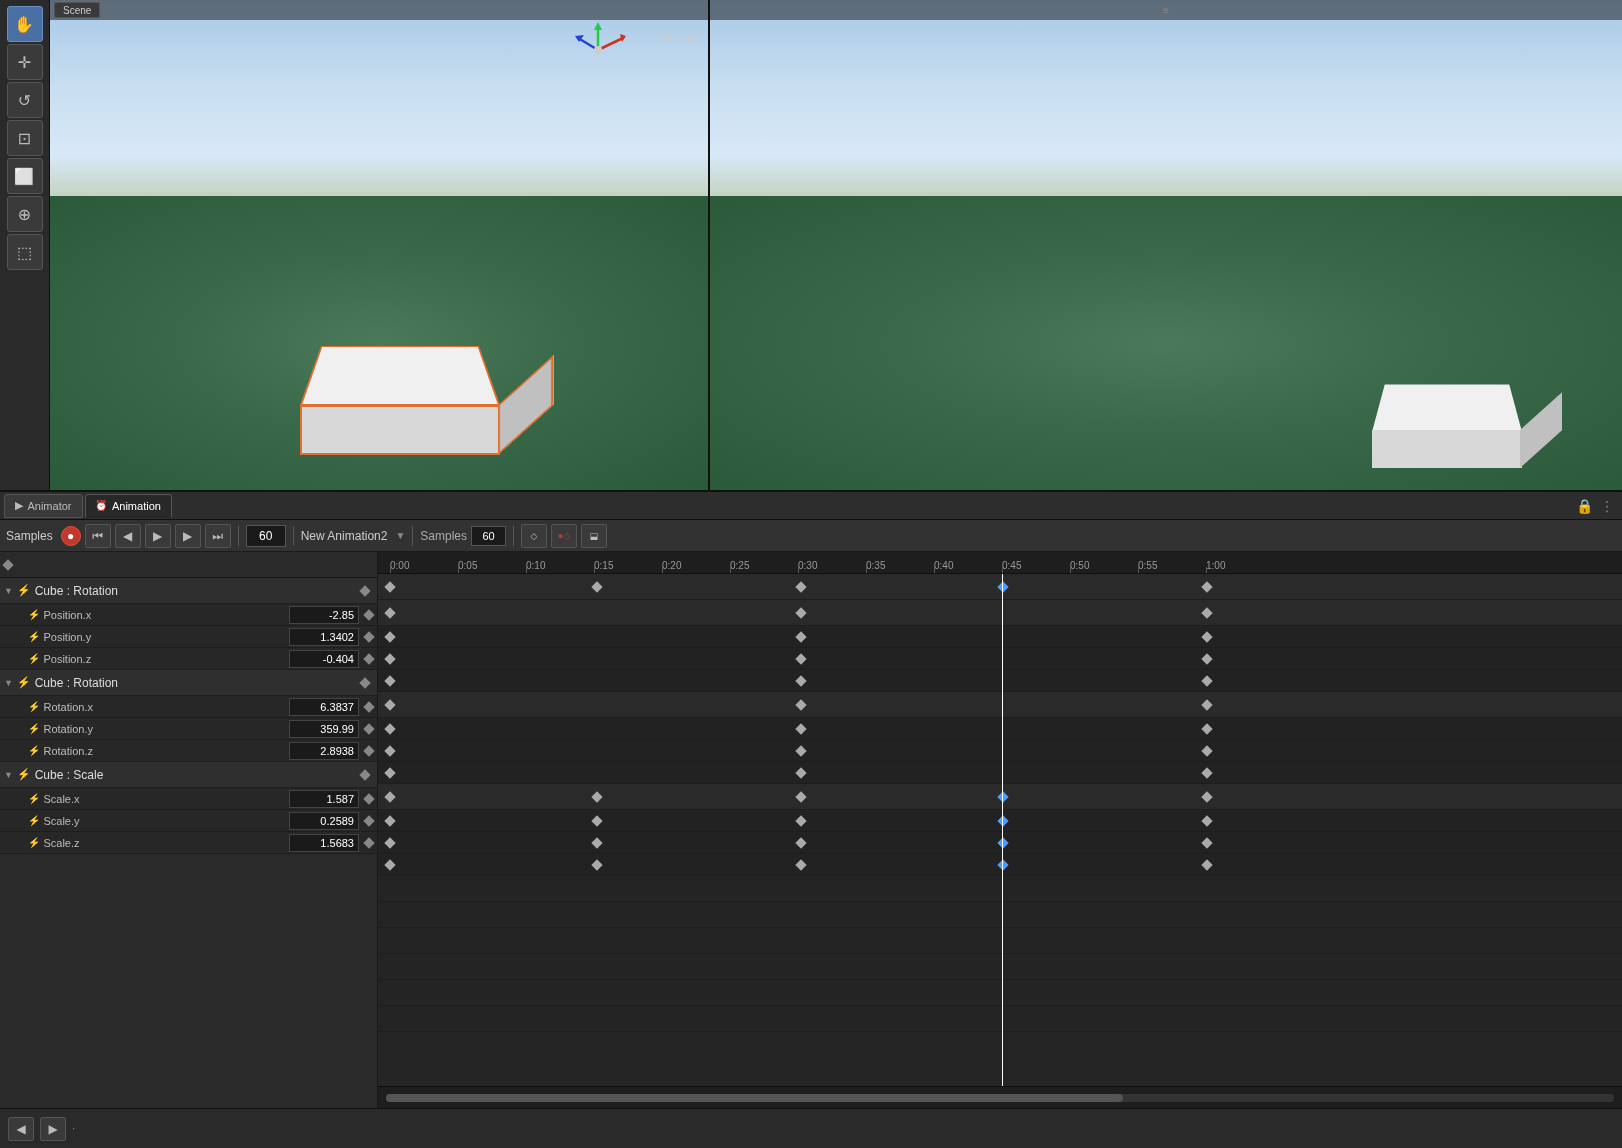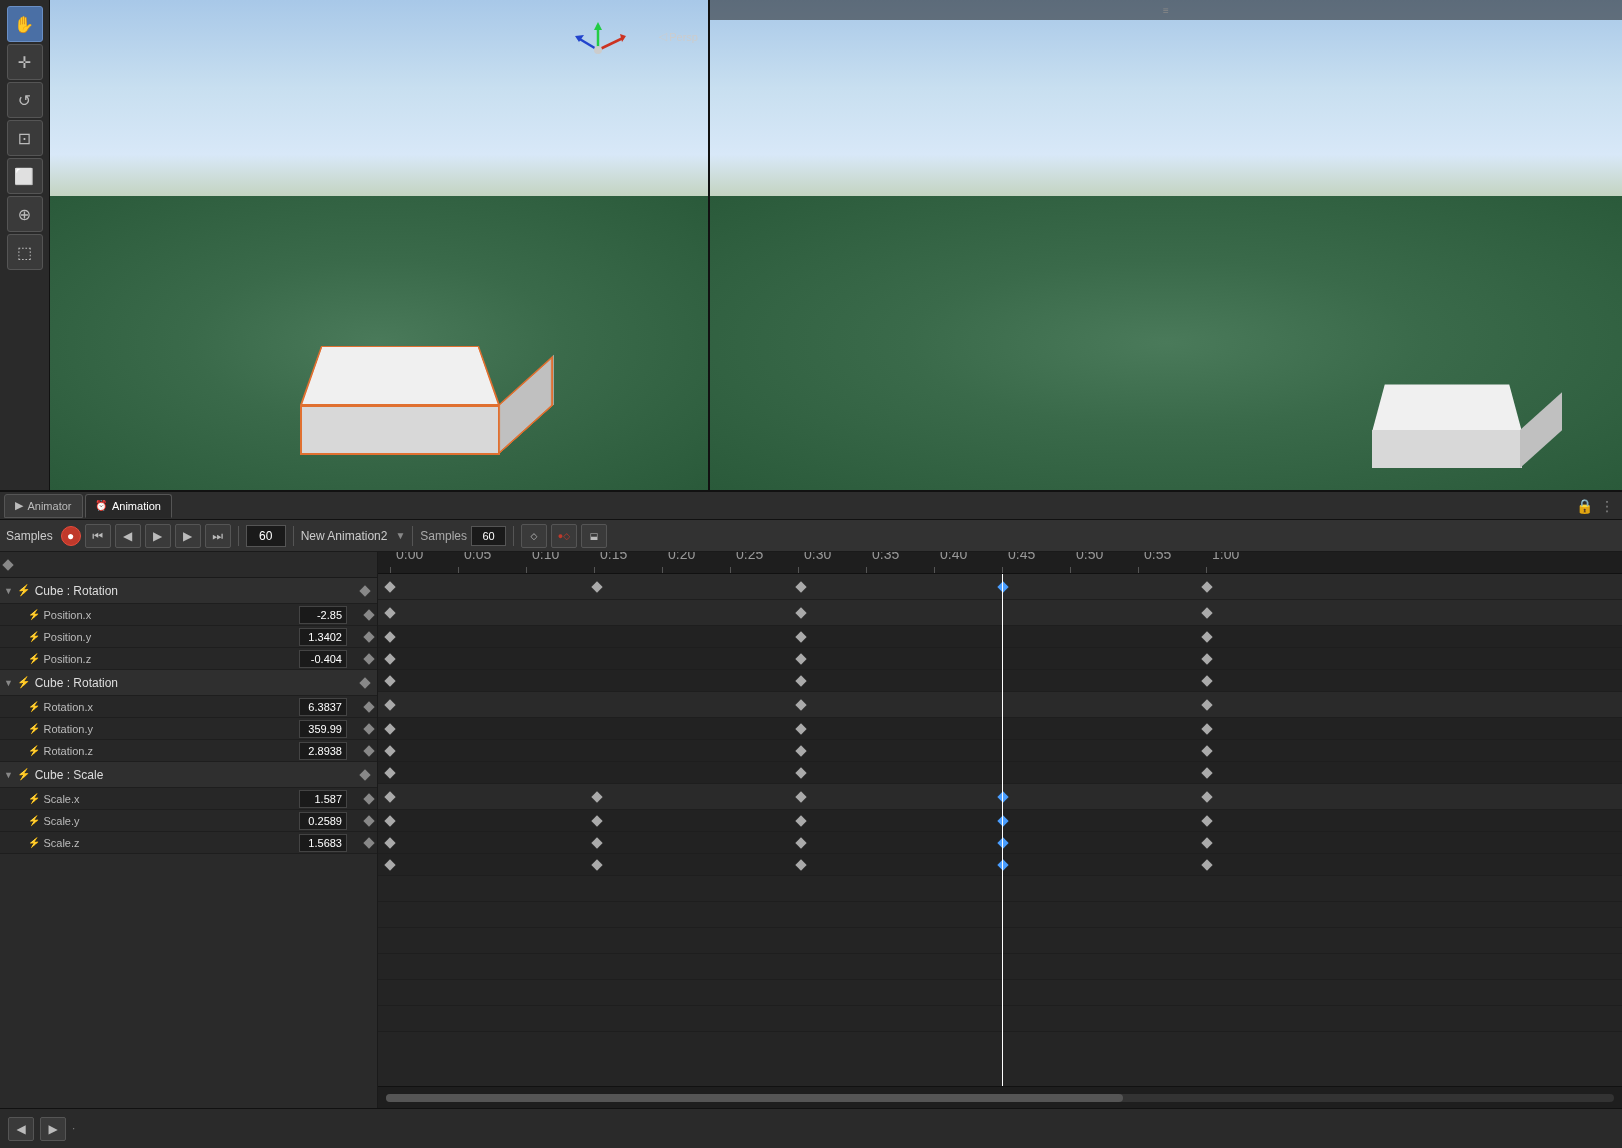--- a/index.html
+++ b/index.html
@@ -255,25 +255,25 @@
       display: flex;
       align-items: center;
       gap: 3px;
     }
 
     .prop-value {
       background: #1a1a1a;
       border: 1px solid #444;
       color: #fff;
       font-size: 11px;
-      width: 48px;
+      width: 70px;
       height: 18px;
       text-align: right;
       padding-right: 4px;
-      margin-right: 18px;
+      margin-right: 6px;
     }
 
     .add-property-btn {
       margin: 8px 8px;
       padding: 6px 0;
       background: #3a3a3a;
       border: 1px solid #555;
       border-radius: 3px;
       color: #bbb;
       font-size: 12px;
@@ -342,24 +342,23 @@
       display: flex;
       width: 100%;
       height: 22px;
       background: #1e1e1e;
       border-bottom: 1px solid #111;
       position: relative;
     }
 
     .ruler-label {
       position: absolute;
-      font-size: 14px;
+      font-size: 10px;
       color: #999;
-      bottom: 11px;
-      margin-left: 6px;
+      bottom: 2px;
     }
 
     .ruler-tick {
       position: absolute;
       bottom: 0;
       width: 1px;
       height: 6px;
       background: #555;
     }
 
@@ -469,20 +468,23 @@
 
         <circle cx="30" cy="30" r="4" fill="#cccccc"></circle>
       </svg>
     </div>
 
     <div style="position:absolute; top:30px; right: 10px; font-size:11px; color:#ccc; display:flex; align-items:center;">
       <span style="margin-right:2px;">◁</span>
       <span>Persp</span>
     </div>
 
+    <div style="position:absolute; top:0; left:0; right:0; height:20px; background:#1a1a1a88; display:flex; align-items:center; padding-left:4px;">
+      <div style="background:#3a3a3a; border:1px solid #555; border-radius:2px; padding: 0 8px; font-size:10px; color:#ccc; height:16px; display:flex; align-items:center;">Scene</div>
+    </div>
   </div>
 
   <div class="viewport-right">
 
     <div class="sky-bg"></div>
 
     <div class="ground-bg"></div>
 
     <div style="position:absolute; bottom: 90px; right: 250px;">
       <div style="

